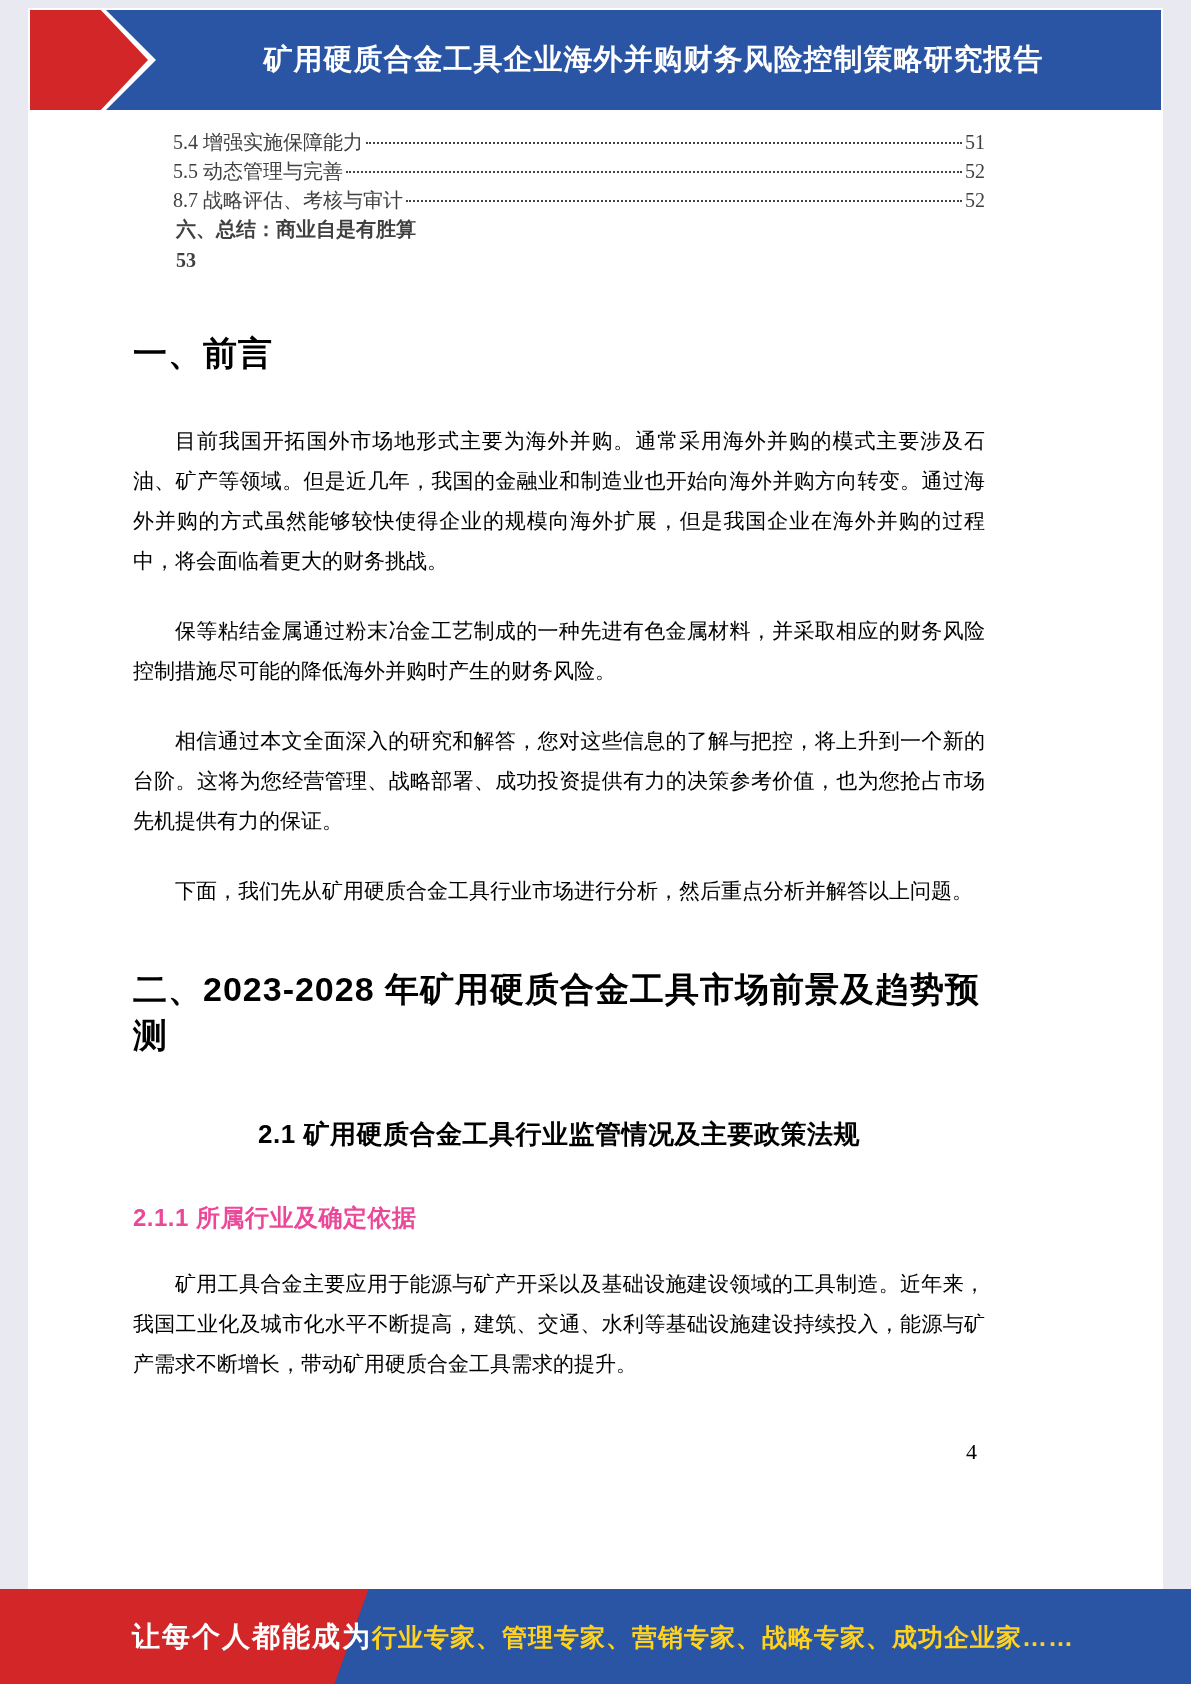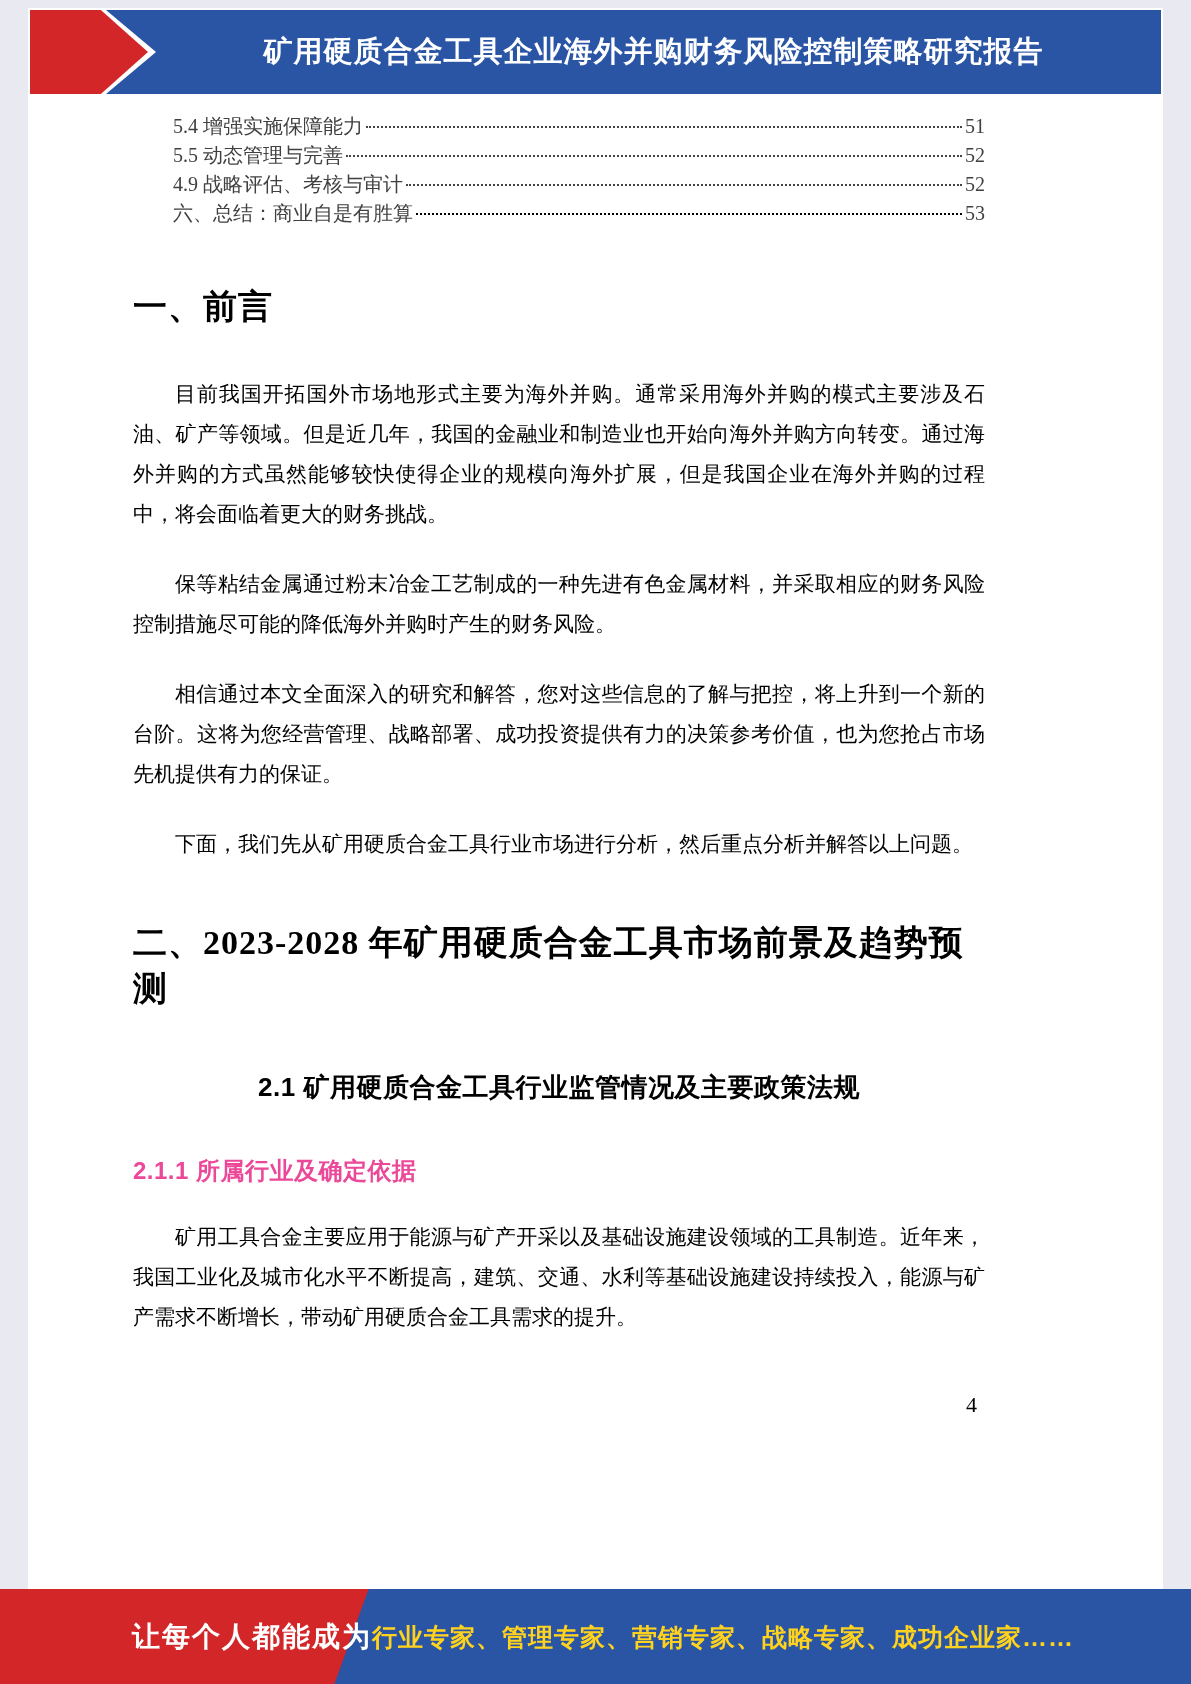--- a/index.html
+++ b/index.html
@@ -15,21 +15,21 @@
     overflow: hidden;
   }
 
   .sheet {
     position: absolute;
     left: 28px; right: 28px; top: 8px; bottom: 95px;
     background: #ffffff;
   }
 
   
-  .banner { position: relative; height: 84px; margin-top: 2px; }
+  .banner { position: relative; height: 100px; margin-top: 2px; }
   .banner-blue {
     position: absolute; left: 78px; right: 2px; top: 0; bottom: 0;
     background: #2a55a5;
     clip-path: polygon(0 0, 100% 0, 100% 100%, 0 100%, 50px 50%);
     display: flex; align-items: center; justify-content: center;
   }
   .banner-title {
     color: #ffffff;
     font-family: "Liberation Sans", sans-serif;
     font-weight: bold;
@@ -59,25 +59,25 @@
     color: #404040;
   }
   .toc-row .toc-label { white-space: nowrap; }
   .toc-dots {
     flex: 1;
     border-bottom: 2px dotted #444;
     margin: 0 3px;
     transform: translateY(-5px);
   }
   .toc-row .toc-page { white-space: nowrap; }
-  .toc-row.toc-bold { font-weight: normal; }
+  .toc-row.toc-bold { font-weight: bold; flex-direction: column; }
   .toc-row.toc-bold .toc-dots { border-bottom-color: #000; }
 
   h1.doc-h1 {
-    font-family: Liberation Serif, serif;
+    font-family: Liberation Sans, sans-serif;
     font-size: 34px;
     font-weight: bold;
     color: #000;
     margin-top: 56px;
     letter-spacing: 1px;
   }
   h2.doc-h2 {
     font-family: "Liberation Sans", sans-serif;
     font-size: 26px;
     font-weight: bold;
@@ -170,21 +170,21 @@
           <span class="toc-label">5.4  增强实施保障能力</span>
           <span class="toc-dots"></span>
           <span class="toc-page">51</span>
         </div>
         <div class="toc-row">
           <span class="toc-label">5.5  动态管理与完善</span>
           <span class="toc-dots"></span>
           <span class="toc-page">52</span>
         </div>
         <div class="toc-row">
-          <span class="toc-label">4.9  战略评估、考核与审计</span>
+          <span class="toc-label">8.7  战略评估、考核与审计</span>
           <span class="toc-dots"></span>
           <span class="toc-page">52</span>
         </div>
         <div class="toc-row toc-bold">
           <span class="toc-label">六、总结：商业自是有胜算</span>
           <span class="toc-dots"></span>
           <span class="toc-page">53</span>
         </div>
       </nav>
 

